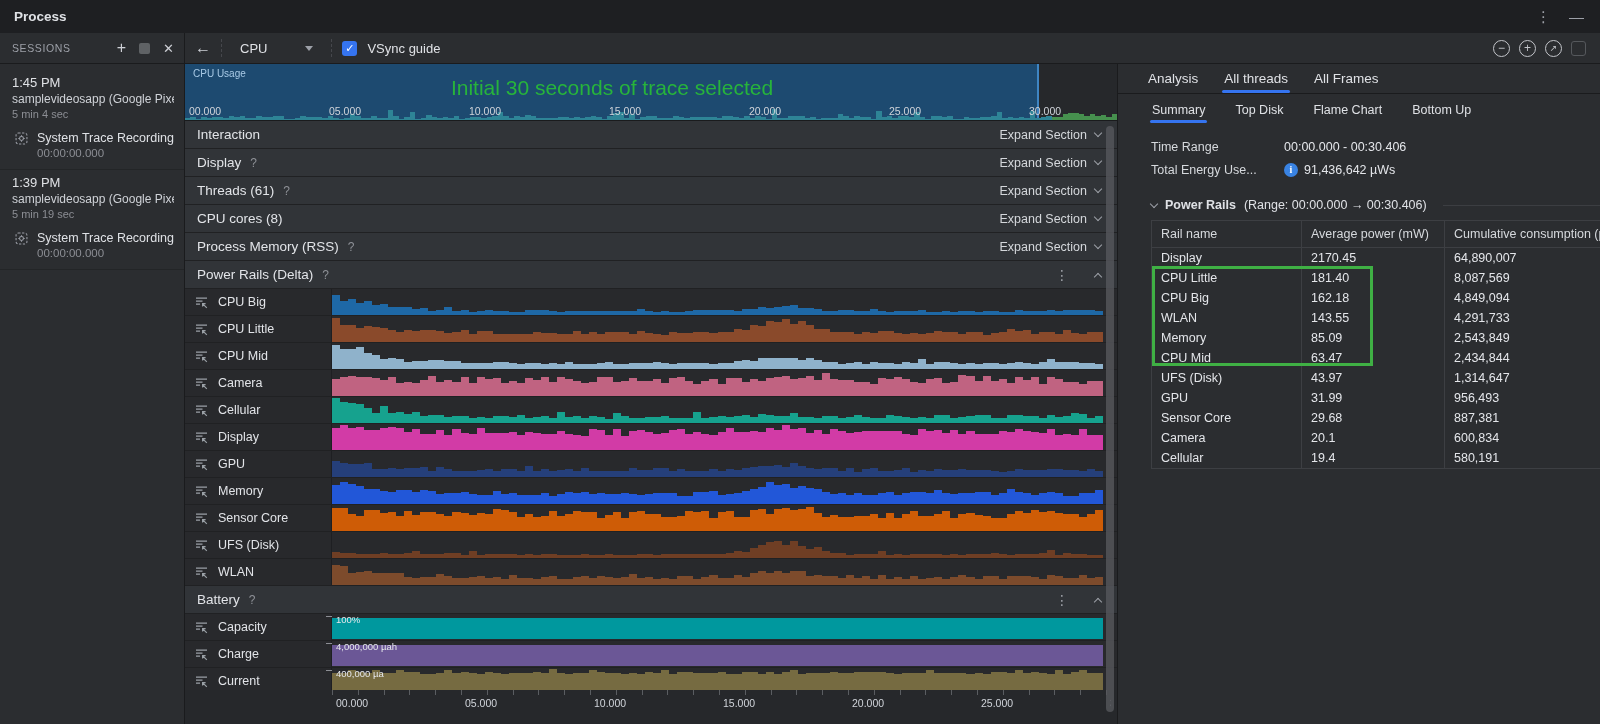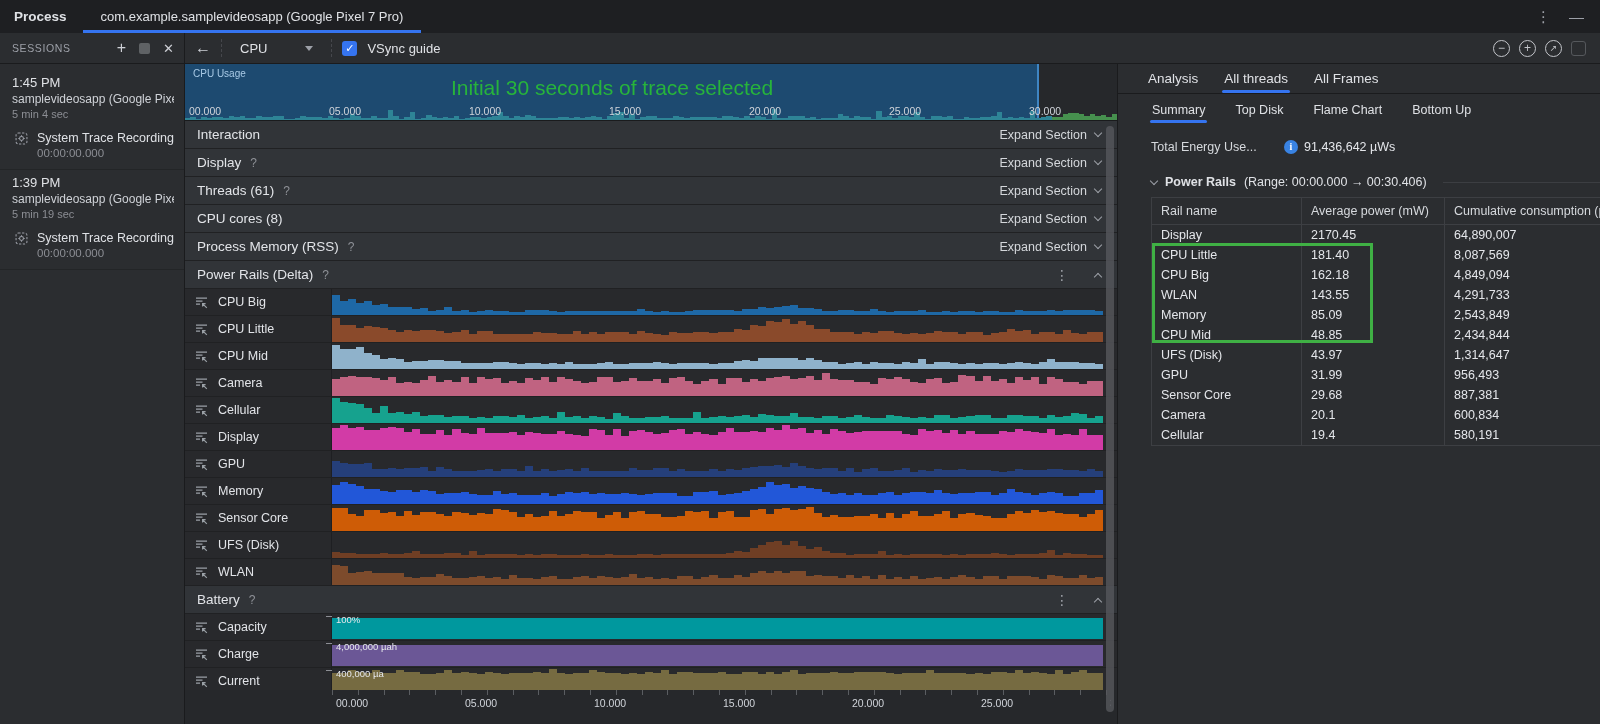--- a/index.html
+++ b/index.html
@@ -117,23 +117,20 @@
 
   .usage { display:flex; align-items:center; gap:10px; margin:26px 0 0 33px; font-size:12.5px; font-weight:bold; }
 </style>
 </head>
 <body>
 
 <div class="app">
 
   <div class="topbar">
     <span class="app-title">Process</span>
-    <div class="doc-tab">
-      <span>com.example.samplevideosapp (Google Pixel 7 Pro)</span>
-    </div>
     <div class="topbar-right">
       <span class="kebab">⋮</span>
       <span class="minimize">—</span>
     </div>
   </div>
 
   <div class="toolbar">
     <div class="tb-left">
       <span class="sessions-label">SESSIONS</span>
       <span class="icons">
@@ -1811,20 +1808,24 @@
         </div>
       <div class="subtabs" id="rp-subtabs">
           <span class="subtab active">Summary</span>
           <span class="subtab">Top Disk</span>
           <span class="subtab">Flame Chart</span>
           <span class="subtab">Bottom Up</span>
         </div>
 
       <div class="kv-block">
         <div class="kv-row">
+          <span class="kv-label">Time Range</span>
+          <span class="kv-value">00:00.000 - 00:30.406</span>
+        </div>
+        <div class="kv-row">
           <span class="kv-label">Total Energy Use...</span>
           <span class="kv-value">
             <span class="info-icon">i</span>
             <span>91,436,642 µWs</span>
           </span>
         </div>
       </div>
 
       <div class="pr-title">
         <span class="chev down"></span>
@@ -1859,21 +1860,21 @@
             <span class="td">143.55</span>
             <span class="td">4,291,733</span>
    </div>
           <div class="tr datarow">
      <span class="td">Memory</span>
             <span class="td">85.09</span>
             <span class="td">2,543,849</span>
    </div>
           <div class="tr datarow">
      <span class="td">CPU Mid</span>
-            <span class="td">48.85</span>
+            <span class="td">63.47</span>
             <span class="td">2,434,844</span>
    </div>
           <div class="tr datarow">
      <span class="td">UFS (Disk)</span>
             <span class="td">43.97</span>
             <span class="td">1,314,647</span>
    </div>
           <div class="tr datarow">
      <span class="td">GPU</span>
             <span class="td">31.99</span>

